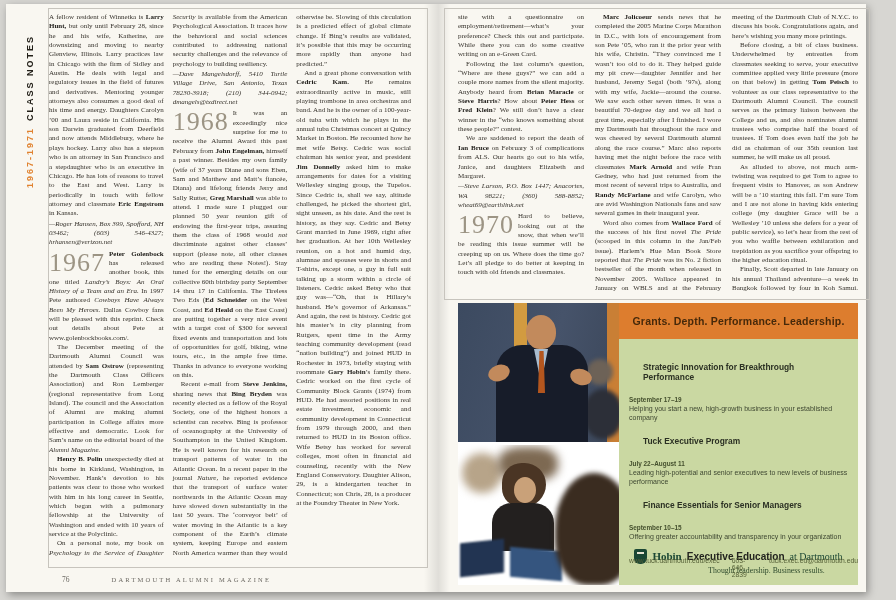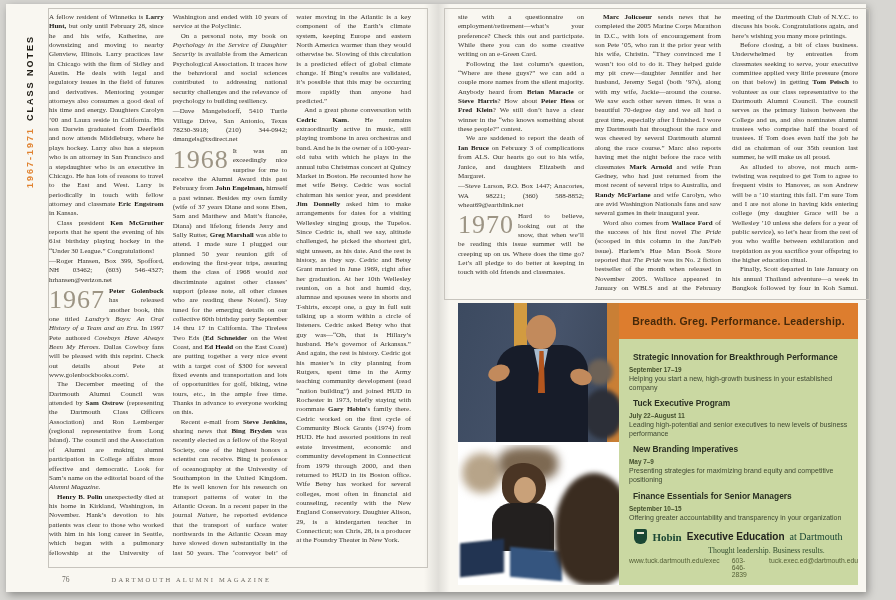--- a/index.html
+++ b/index.html
@@ -20,21 +20,21 @@
   .folio-years{color:#e0822f;}
   .folio-section{color:#232019;}
 
   
   .flow{position:absolute;column-count:3;column-fill:auto;overflow:hidden;
         font-size:7px;line-height:9.35px;color:#34302a;text-align:justify;}
   #left-flow{left:49px;top:13px;width:362px;height:549px;column-gap:9px;}
   #right-flow{left:458px;top:13px;width:400px;height:281px;column-gap:11px;}
   .flow p{margin:0;text-indent:8px;}
   .flow p.noindent,.flow p.lead,.flow p.sig{text-indent:0;}
-  .flow p.sig{margin:1px 0 2px;}
+  .flow p.sig{font-style:italic;margin:1px 0 2px;}
   .flow b{color:#1d1b17;}
   .year-num{float:left;font-family:"Liberation Serif",serif;font-size:26px;line-height:21px;
             color:#9c9484;margin:2px 4px 0 0;letter-spacing:1px;}
 
   
   .footer{position:absolute;top:575px;left:62px;display:flex;gap:42px;align-items:baseline;
           font-family:"Liberation Serif",serif;color:#6b6862;}
   .footer .pno{font-size:7.5px;}
   .footer .mag{font-size:6.5px;letter-spacing:2.2px;}
 
@@ -69,21 +69,21 @@
   .screen1{position:absolute;left:2px;top:96px;width:44px;height:34px;background:#223452;transform:skewY(-6deg);filter:blur(.8px);}
   .screen2{position:absolute;left:52px;top:104px;width:52px;height:30px;background:#35557f;transform:skewY(5deg);filter:blur(.8px);}
   .fg-head{position:absolute;right:-14px;top:28px;width:78px;height:112px;border-radius:50% 50% 40% 40%;
            background:#3a2c20;filter:blur(2.5px);}
   .ad-right{position:absolute;left:161px;top:0;width:239px;height:282px;}
   .ad-band{height:36px;background:#dd7d2e;display:flex;align-items:center;justify-content:center;}
   .ad-band span{font-family:"Liberation Sans",sans-serif;font-weight:bold;font-size:10.5px;color:#46290a;letter-spacing:.2px;}
   .ad-green{position:absolute;left:0;top:36px;right:0;bottom:0;background:#cad8a2;padding:9px 10px 6px;box-sizing:border-box;
             font-family:"Liberation Sans",sans-serif;}
   .program{margin-bottom:6px;}
-  .program .ptitle{font-weight:bold;font-size:8.4px;line-height:10px;color:#2b3023;margin:4px;}
+  .program .ptitle{font-weight:bold;font-size:8.4px;line-height:10px;color:#2b3023;margin:14px;}
   .program .pdate{font-weight:bold;font-size:6.4px;line-height:8px;color:#45502e;margin:1px 0 1px;}
   .program .pdesc{font-size:7px;line-height:8.6px;color:#3e4731;margin:0;}
   .tuck-line{margin-top:7px;display:flex;align-items:center;justify-content:center;gap:5px;}
   .tuck-shield{width:13px;height:15px;background:#1b4734;border-radius:2px 2px 6px 6px;position:relative;flex:0 0 auto;}
   .tuck-shield:after{content:"";position:absolute;left:3px;top:3px;right:3px;height:2px;background:#e9e4d2;}
   .tuck-name{font-family:"Liberation Serif",serif;font-weight:bold;font-size:11px;color:#1b4734;}
   .tuck-ee{font-family:Liberation Sans, sans-serif;font-weight:bold;font-size:10px;color:#22231e;}
   .tuck-at{font-family:Liberation Serif, serif;font-size:10px;color:#1b4734;}
   .tuck-tag{text-align:center;padding-left:56px;margin-top:2px;font-family:"Liberation Serif",serif;
             font-size:7.8px;color:#2e4a2c;}
@@ -99,21 +99,20 @@
 <div class="folio-strip" data-interactable="false">
   <span class="folio-years" data-interactable="false">1967-1971</span>
   <span class="folio-section" data-interactable="false">CLASS NOTES</span>
 </div>
 
 <div id="left-box" class="page-box" data-interactable="false"></div>
 <div id="right-box" class="page-box" data-interactable="false"></div>
 
 <div id="left-flow" class="flow" data-interactable="false">
     <p class="noindent" data-interactable="false"><span data-interactable="false">A fellow resident of Winnetka is <b>Larry Hunt,</b> but only until February 28, since he and his wife, Katherine, are downsizing and moving to nearby Glenview, Illinois. Larry practices law in Chicago with the firm of Sidley and Austin. He deals with legal and regulatory issues in the field of futures and derivatives. Mentoring younger attorneys also consumes a good deal of his time and energy. Daughters Carolyn ’00 and Laura reside in California. His son Darwin graduated from Deerfield and now attends Middlebury, where he plays hockey. Larry also has a stepson who is an attorney in San Francisco and a stepdaughter who is an executive in Chicago. He has lots of reasons to travel to the East and West. Larry is periodically in touch with fellow attorney and classmate <b>Eric Engstrom</b> in Kansas.</span></p>
-    <p class="body" data-interactable="false"><span data-interactable="false">Class president <b>Ken McGruther</b> reports that he spent the evening of his 61st birthday playing hockey in the “Under 30 League.” Congratulations!</span></p>
     <p class="sig" data-interactable="false"><span data-interactable="false">—Roger Hansen, Box 399, Spofford, NH 03462; (603) 546-4327; hrhansen@verizon.net</span></p>
     <p class="lead" data-interactable="false"><span class="year-num" data-interactable="false">1967</span><span data-interactable="false"><b>Peter Golenbock</b> has released another book, this one titled <i>Landry’s Boys: An Oral History of a Team and an Era.</i> In 1997 Pete authored <i>Cowboys Have Always Been My Heroes.</i> Dallas Cowboy fans will be pleased with this reprint. Check out details about Pete at www.golenbockbooks.com/.</span></p>
     <p class="body" data-interactable="false"><span data-interactable="false">The December meeting of the Dartmouth Alumni Council was attended by <b>Sam Ostrow</b> (representing the Dartmouth Class Officers Association) and Ron Lemberger (regional representative from Long Island). The council and the Association of Alumni are making alumni participation in College affairs more effective and democratic. Look for Sam’s name on the editorial board of the <i>Alumni Magazine.</i></span></p>
     <p class="body" data-interactable="false"><span data-interactable="false"><b>Henry B. Polin</b> unexpectedly died at his home in Kirkland, Washington, in November. Hank’s devotion to his patients was clear to those who worked with him in his long career in Seattle, which began with a pulmonary fellowship at the University of Washington and ended with 10 years of service at the Polyclinic.</span></p>
     <p class="body" data-interactable="false"><span data-interactable="false">On a personal note, my book on <i>Psychology in the Service of Daughter Security</i> is available from the American Psychological Association. It traces how the behavioral and social sciences contributed to addressing national security challenges and the relevance of psychology to building resiliency.</span></p>
     <p class="sig" data-interactable="false"><span data-interactable="false">—Dave Mangelsdorff, 5410 Turtle Village Drive, San Antonio, Texas 78230-3918; (210) 344-0942; dmangels@txdirect.net</span></p>
     <p class="lead" data-interactable="false"><span class="year-num" data-interactable="false">1968</span><span data-interactable="false">It was an exceedingly nice surprise for me to receive the Alumni Award this past February from <b>John Engelman,</b> himself a past winner. Besides my own family (wife of 37 years Diane and sons Eben, Sam and Matthew and Matt’s fiancée, Diana) and lifelong friends Jerry and Sally Rutter, <b>Greg Marshall</b> was able to attend. I made sure I plugged our planned 50 year reunion gift of endowing the first-year trips, assuring them the class of 1968 would <i>not</i> discriminate against other classes’ support (please note, all other classes who are reading these Notes!). Stay tuned for the emerging details on our collective 60th birthday party September 14 thru 17 in California. The Tireless Two Eds (<b>Ed Schneider</b> on the West Coast, and <b>Ed Heald</b> on the East Coast) are putting together a very nice event with a target cost of $300 for several fixed events and transportation and lots of opportunities for golf, biking, wine tours, etc., in the ample free time. Thanks in advance to everyone working on this.</span></p>
     <p class="body" data-interactable="false"><span data-interactable="false">Recent e-mail from <b>Steve Jenkins,</b> sharing news that <b>Bing Bryden</b> was recently elected as a fellow of the Royal Society, one of the highest honors a scientist can receive. Bing is professor of oceanography at the University of Southampton in the United Kingdom. He is well known for his research on transport patterns of water in the Atlantic Ocean. In a recent paper in the journal <i>Nature,</i> he reported evidence that the transport of surface water northwards in the Atlantic Ocean may have slowed down substantially in the last 50 years. The ‘conveyor belt’ of water moving in the Atlantic is a key component of the Earth’s climate system, keeping Europe and eastern North America warmer than they would otherwise be. Slowing of this circulation is a predicted effect of global climate change. If Bing’s results are validated, it’s possible that this may be occurring more rapidly than anyone had predicted.”</span></p>
     <p class="body" data-interactable="false"><span data-interactable="false">And a great phone conversation with <b>Cedric Kam.</b> He remains extraordinarily active in music, still playing trombone in area orchestras and band. And he is the owner of a 100-year-old tuba with which he plays in the annual tuba Christmas concert at Quincy Market in Boston. He recounted how he met wife Betsy. Cedric was social chairman his senior year, and president <b>Jim Donnelly</b> asked him to make arrangements for dates for a visiting Wellesley singing group, the Tupelos. Since Cedric is, shall we say, altitude challenged, he picked the shortest girl, sight unseen, as his date. And the rest is history, as they say. Cedric and Betsy Grant married in June 1969, right after her graduation. At her 10th Wellesley reunion, on a hot and humid day, alumnae and spouses were in shorts and T-shirts, except one, a guy in full suit talking up a storm within a circle of listeners. Cedric asked Betsy who that guy was—“Oh, that is Hillary’s husband. He’s governor of Arkansas.” And again, the rest is history. Cedric got his master’s in city planning from Rutgers, spent time in the Army teaching community development (read “nation building”) and joined HUD in Rochester in 1973, briefly staying with roommate <b>Gary Hobin</b>’s family there. Cedric worked on the first cycle of Community Block Grants (1974) from HUD. He had assorted positions in real estate investment, economic and community development in Connecticut from 1979 through 2000, and then returned to HUD in its Boston office. Wife Betsy has worked for several colleges, most often in financial aid counseling, recently with the New England Conservatory. Daughter Alison, 29, is a kindergarten teacher in Connecticut; son Chris, 28, is a producer at the Foundry Theater in New York.</span></p>
   </div>
@@ -155,37 +154,32 @@
       <div class="woman-hair" data-interactable="false"></div>
       <div class="woman-face" data-interactable="false"></div>
       <div class="woman-body" data-interactable="false"></div>
       <div class="screen1" data-interactable="false"></div>
       <div class="screen2" data-interactable="false"></div>
       <div class="fg-head" data-interactable="false"></div>
     </div>
   </div>
   <div class="ad-right" data-interactable="false">
     <div class="ad-band" data-interactable="false">
-      <span data-interactable="false">Breadth. Greg. Performance. Leadership.</span>
+      <span data-interactable="false">Grants. Depth. Performance. Leadership.</span>
     </div>
     <div class="ad-green" data-interactable="false">
       <div class="program" data-interactable="false">
         <p class="ptitle" data-interactable="false">Strategic Innovation for Breakthrough Performance</p>
         <p class="pdate" data-interactable="false">September 17–19</p>
         <p class="pdesc" data-interactable="false">Helping you start a new, high-growth business in your established company</p>
       </div>
       <div class="program" data-interactable="false">
         <p class="ptitle" data-interactable="false">Tuck Executive Program</p>
         <p class="pdate" data-interactable="false">July 22–August 11</p>
         <p class="pdesc" data-interactable="false">Leading high-potential and senior executives to new levels of business performance</p>
-      </div>
-      <div class="program" data-interactable="false">
-        <p class="ptitle" data-interactable="false">New Branding Imperatives</p>
-        <p class="pdate" data-interactable="false">May 7–9</p>
-        <p class="pdesc" data-interactable="false">Presenting strategies for maximizing brand equity and competitive positioning</p>
       </div>
       <div class="program" data-interactable="false">
         <p class="ptitle" data-interactable="false">Finance Essentials for Senior Managers</p>
         <p class="pdate" data-interactable="false">September 10–15</p>
         <p class="pdesc" data-interactable="false">Offering greater accountability and transparency in your organization</p>
       </div>
       <div class="tuck-line" data-interactable="false">
         <span class="tuck-shield" data-interactable="false"></span>
         <span class="tuck-name" data-interactable="false">Hobin</span>
         <span class="tuck-ee" data-interactable="false">Executive Education</span>

